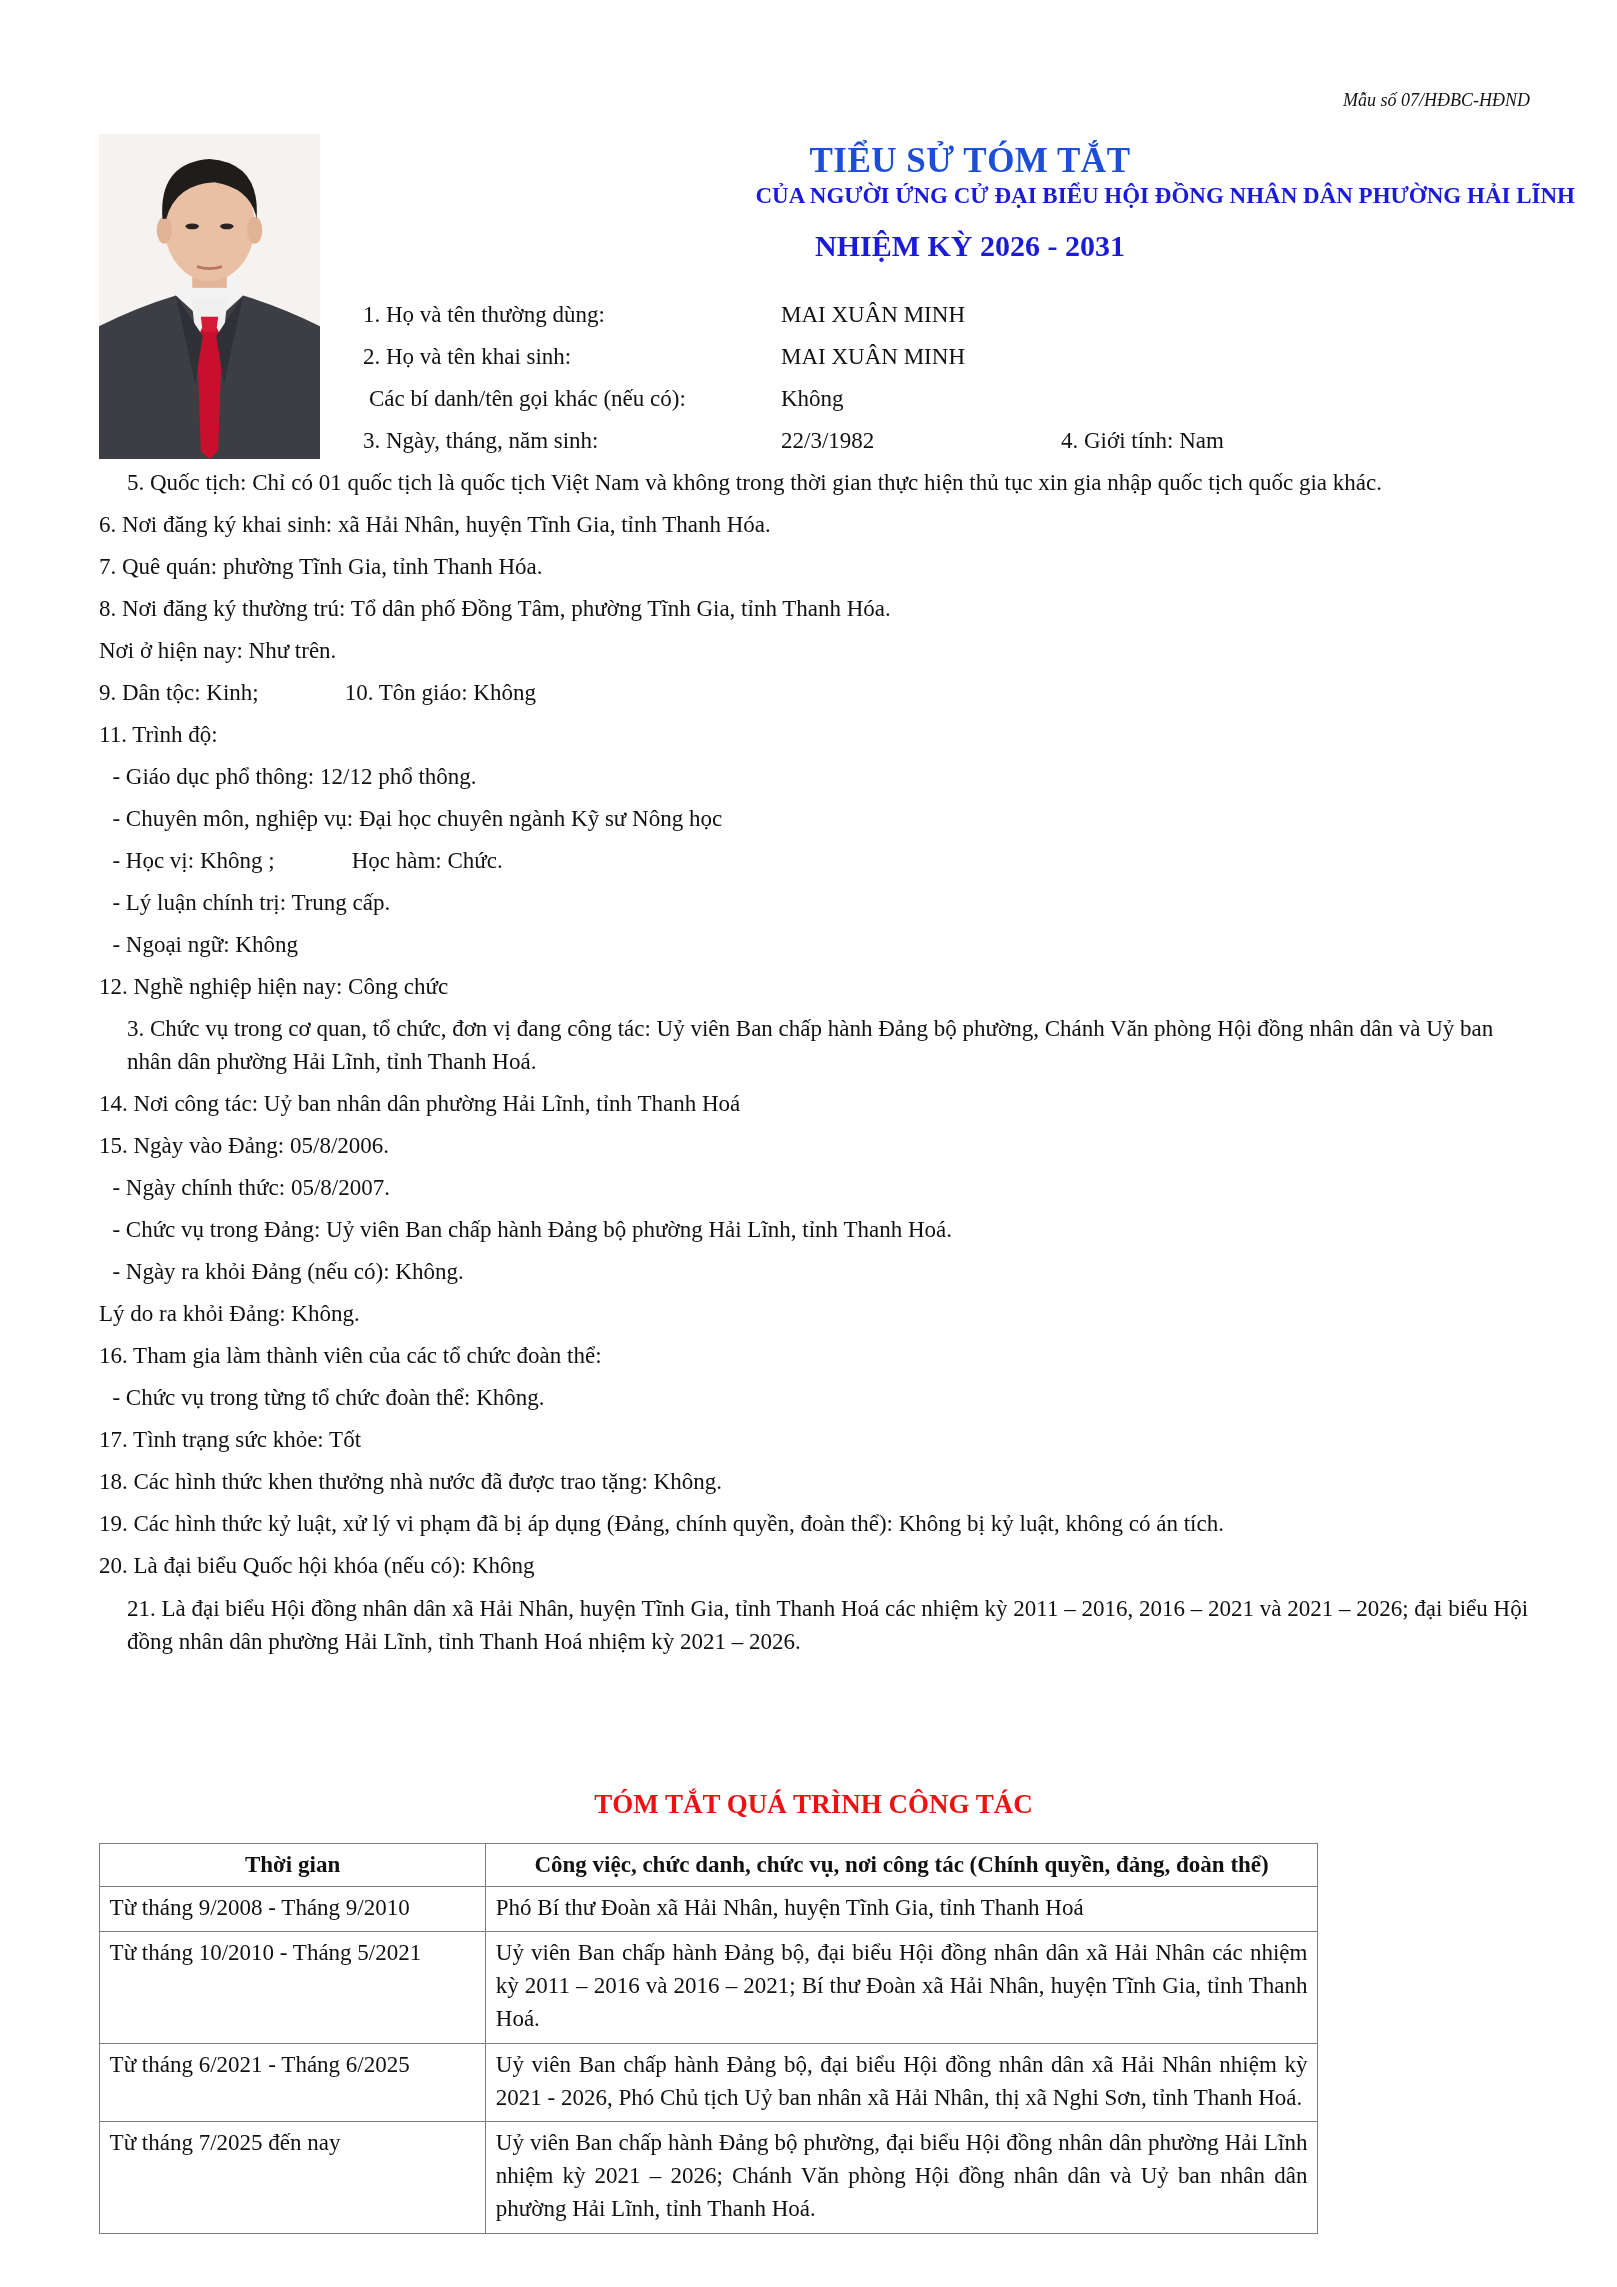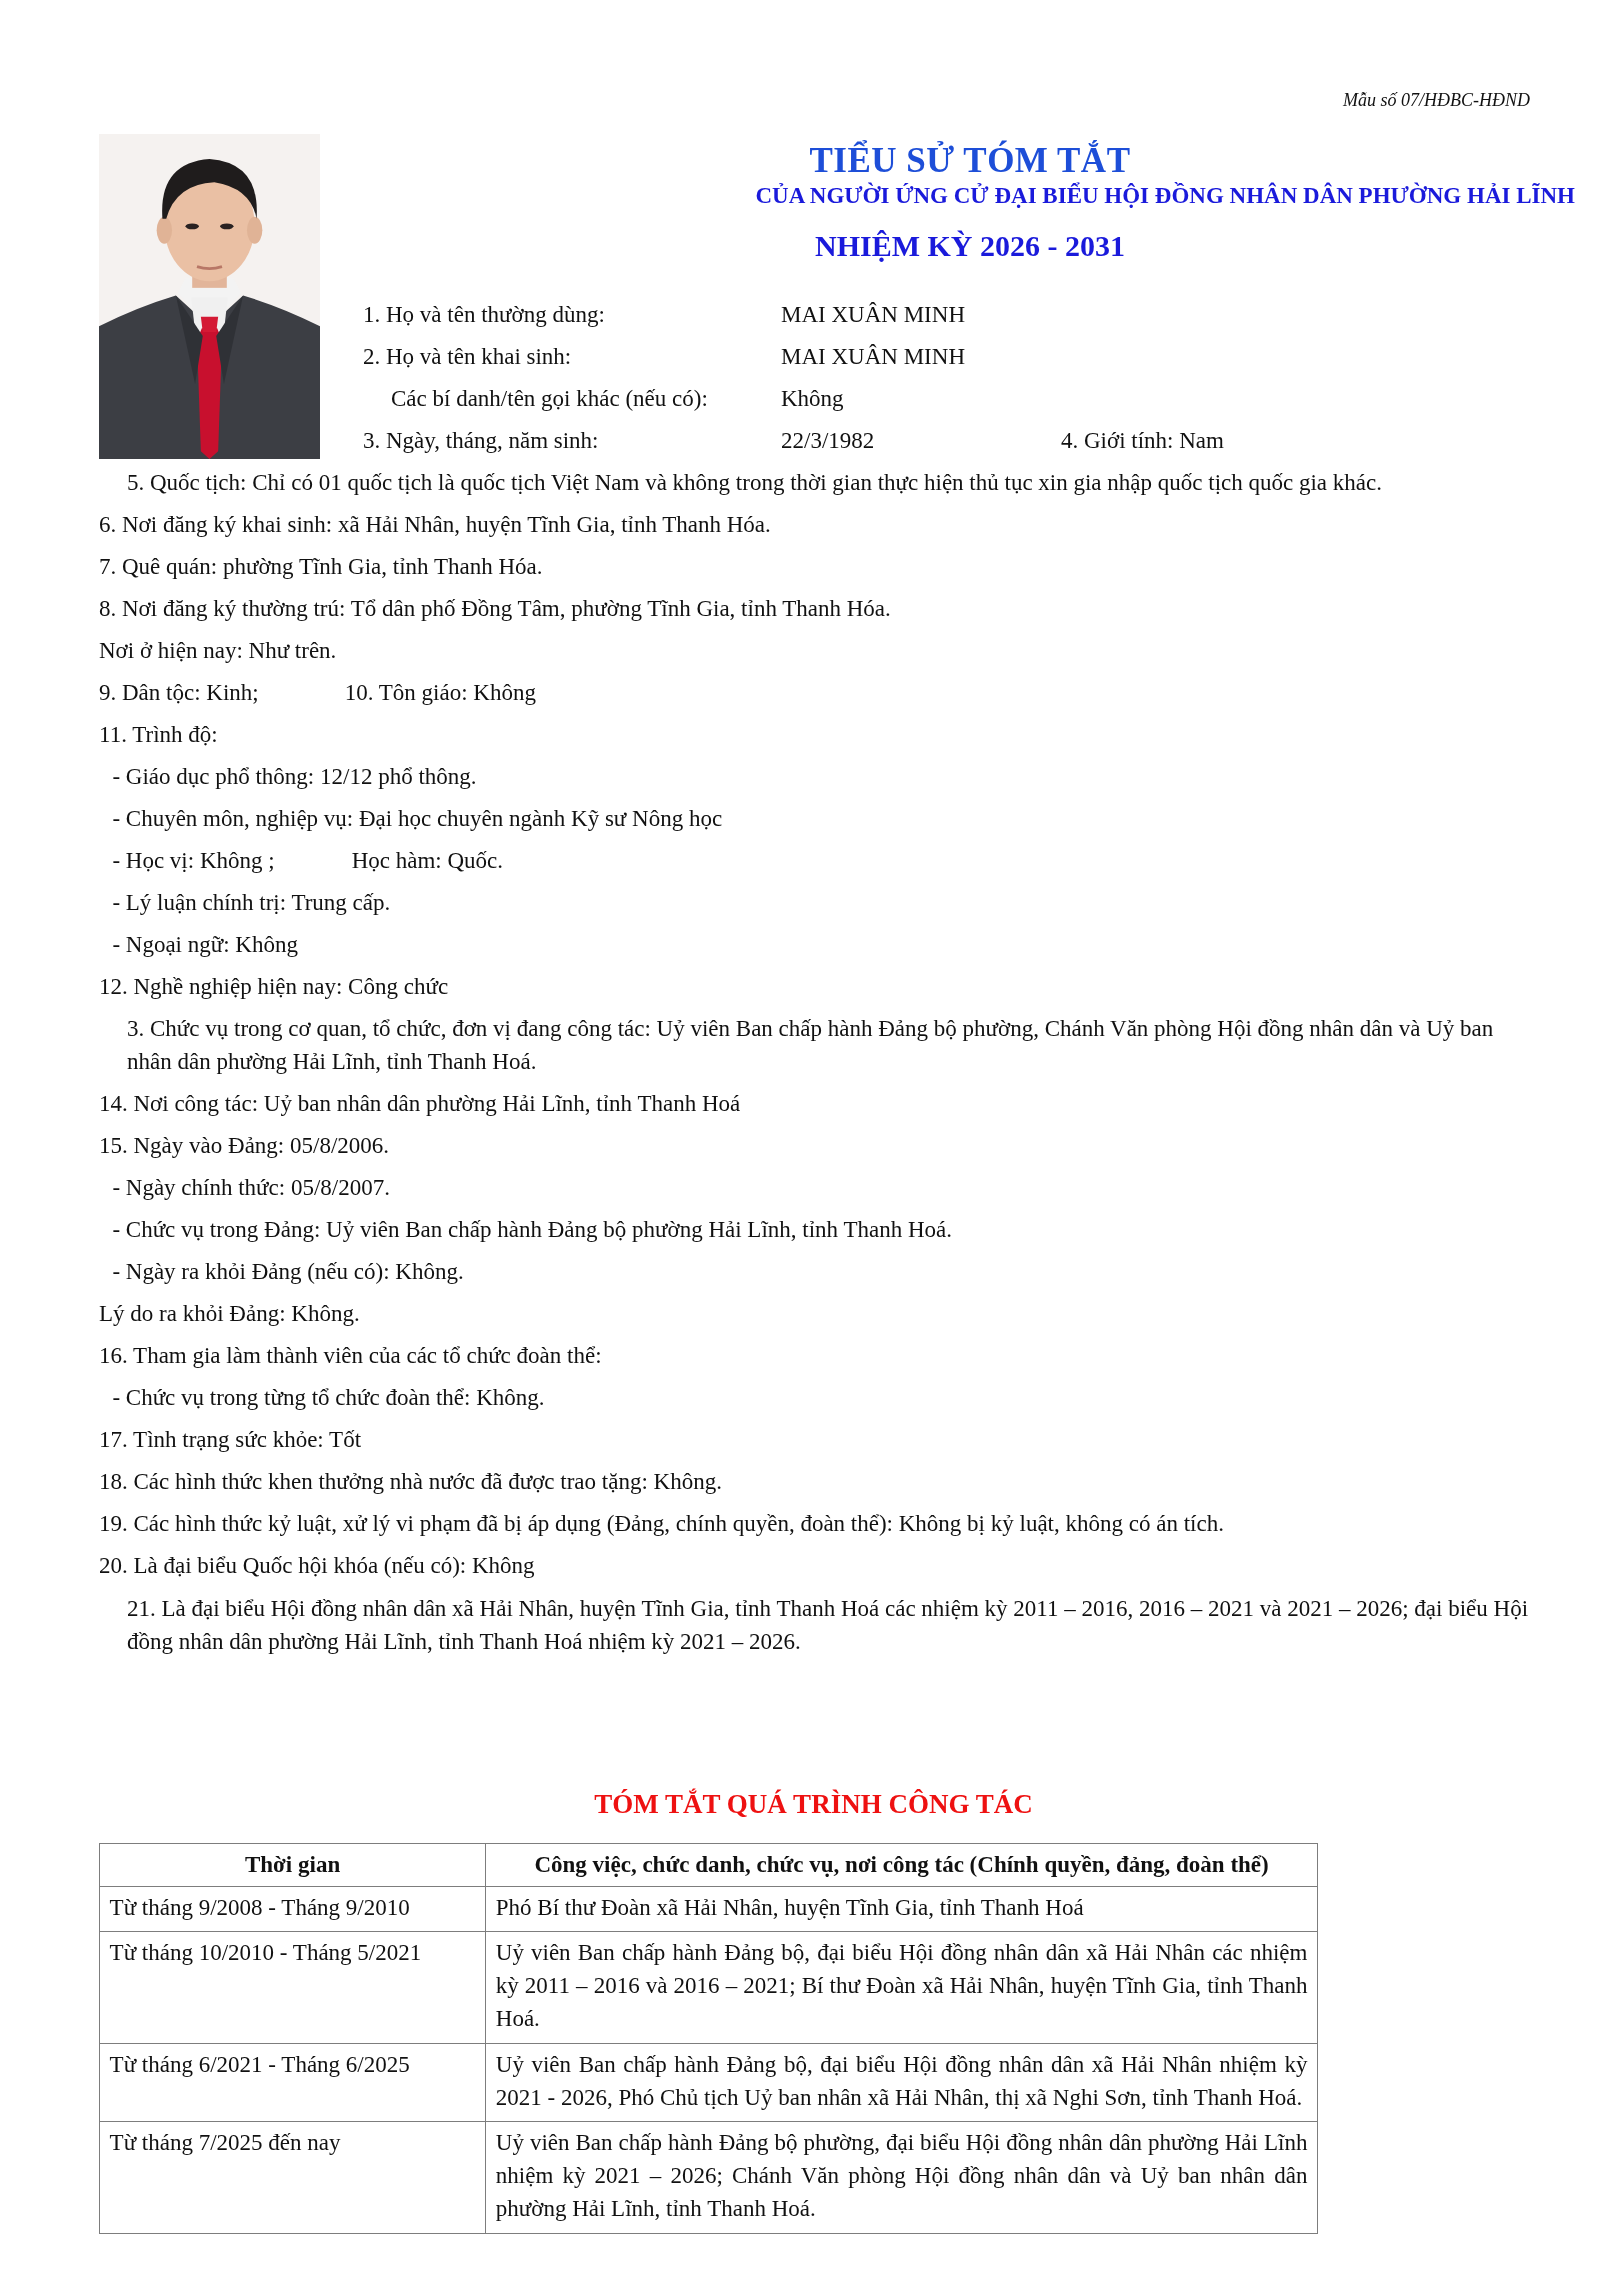--- a/index.html
+++ b/index.html
@@ -72,21 +72,21 @@
 <div class="fields">
   <div class="frow">
     <span class="flabel">1. Họ và tên thường dùng:</span>
     <span class="fvalue">MAI XUÂN MINH</span>
   </div>
   <div class="frow">
     <span class="flabel">2. Họ và tên khai sinh:</span>
     <span class="fvalue">MAI XUÂN MINH</span>
   </div>
   <div class="frow">
-    <span class="flabel" style="left:28px">Các bí danh/tên gọi khác (nếu có):</span>
+    <span class="flabel" style="left:6px">Các bí danh/tên gọi khác (nếu có):</span>
     <span class="fvalue">Không</span>
   </div>
   <div class="frow">
     <span class="flabel">3. Ngày, tháng, năm sinh:</span>
     <span class="fvalue">22/3/1982</span>
     <span class="fextra">4. Giới tính: Nam</span>
   </div>
 </div>
 
 <div class="body">
@@ -95,21 +95,21 @@
   <div class="line">7. Quê quán: phường Tĩnh Gia, tỉnh Thanh Hóa.</div>
   <div class="line">8. Nơi đăng ký thường trú: Tổ dân phố Đồng Tâm, phường Tĩnh Gia, tỉnh Thanh Hóa.</div>
   <div class="line">Nơi ở hiện nay: Như trên.</div>
   <div class="line">
     <span>9. Dân tộc: Kinh;</span><span class="gap1"></span><span>10. Tôn giáo: Không</span>
   </div>
   <div class="line">11. Trình độ:</div>
   <div class="line ind">- Giáo dục phổ thông: 12/12 phổ thông.</div>
   <div class="line ind">- Chuyên môn, nghiệp vụ: Đại học chuyên ngành Kỹ sư Nông học</div>
   <div class="line ind">
-    <span>- Học vị: Không ;</span><span class="gap2"></span><span>Học hàm: Quốc.</span>
+    <span>- Học vị: Không ;</span><span class="gap2"></span><span>Học hàm: Chức.</span>
   </div>
   <div class="line ind">- Lý luận chính trị: Trung cấp.</div>
   <div class="line ind">- Ngoại ngữ: Không</div>
   <div class="line">12. Nghề nghiệp hiện nay: Công chức</div>
   <div class="line wrap">3. Chức vụ trong cơ quan, tổ chức, đơn vị đang công tác: Uỷ viên Ban chấp hành Đảng bộ phường, Chánh Văn phòng Hội đồng nhân dân và Uỷ ban nhân dân phường Hải Lĩnh, tỉnh Thanh Hoá.</div>
   <div class="line">14. Nơi công tác: Uỷ ban nhân dân phường Hải Lĩnh, tỉnh Thanh Hoá</div>
   <div class="line">15. Ngày vào Đảng: 05/8/2006.</div>
   <div class="line ind">- Ngày chính thức: 05/8/2007.</div>
   <div class="line ind">- Chức vụ trong Đảng: Uỷ viên Ban chấp hành Đảng bộ phường Hải Lĩnh, tỉnh Thanh Hoá.</div>
   <div class="line ind">- Ngày ra khỏi Đảng (nếu có): Không.</div>

